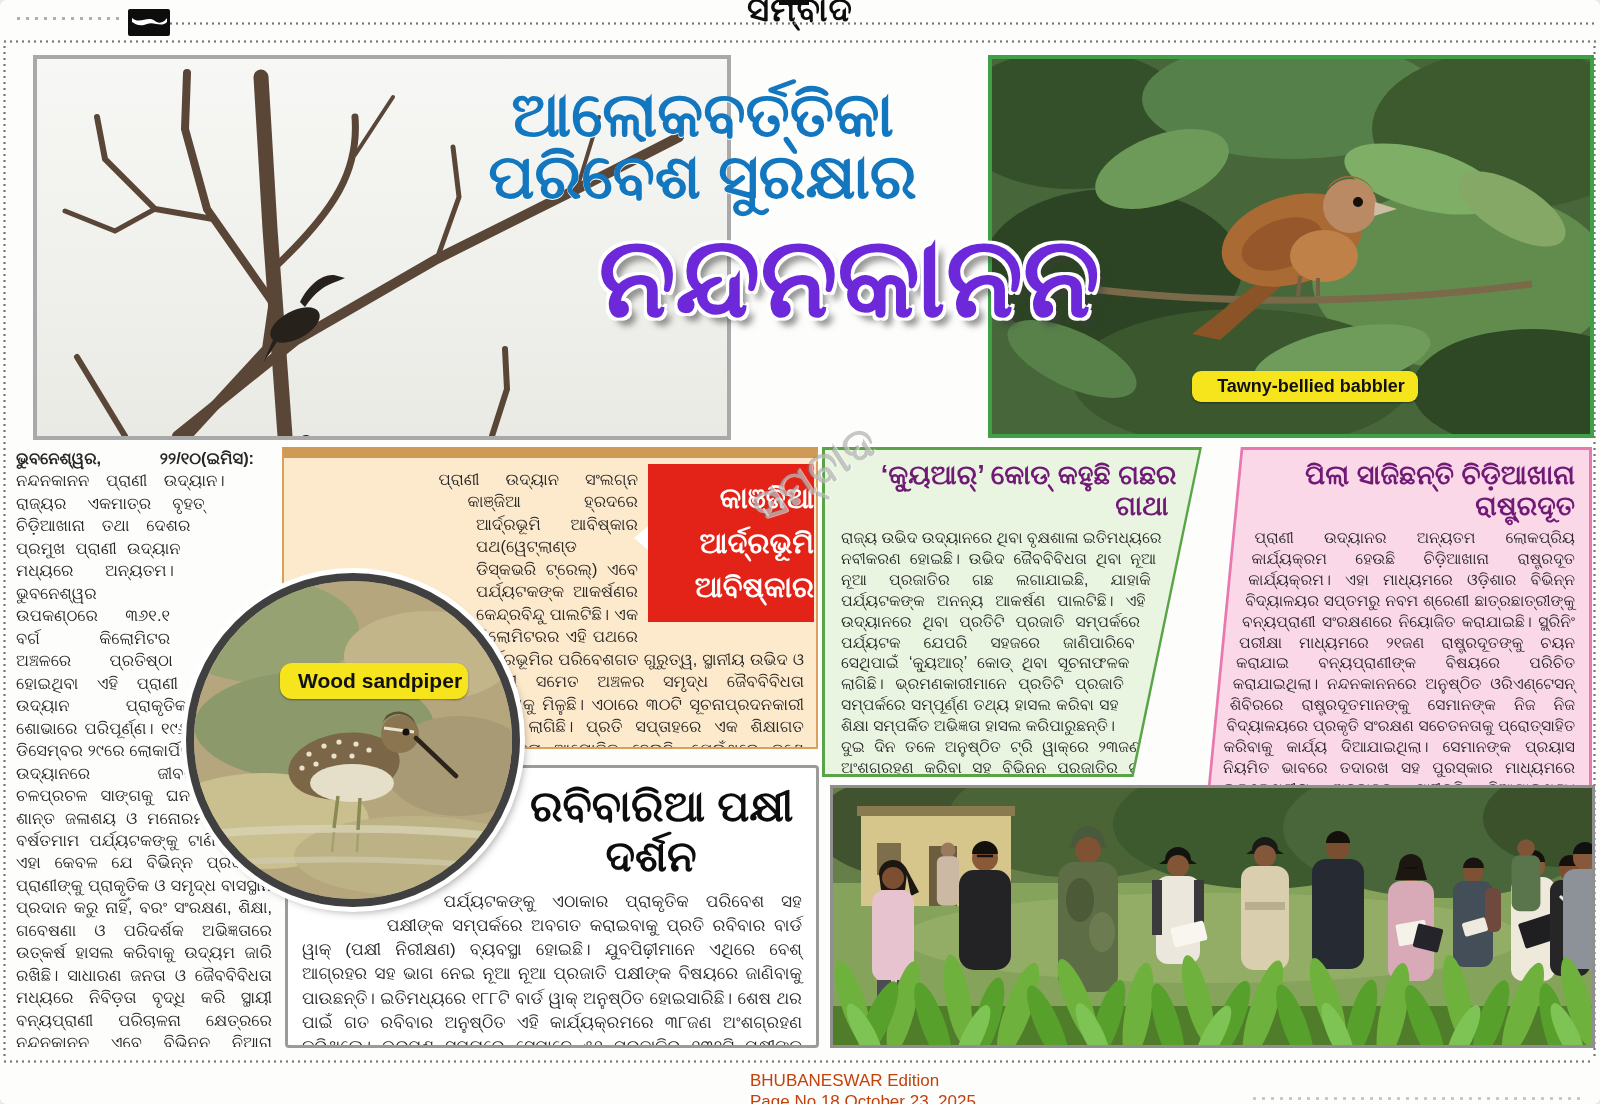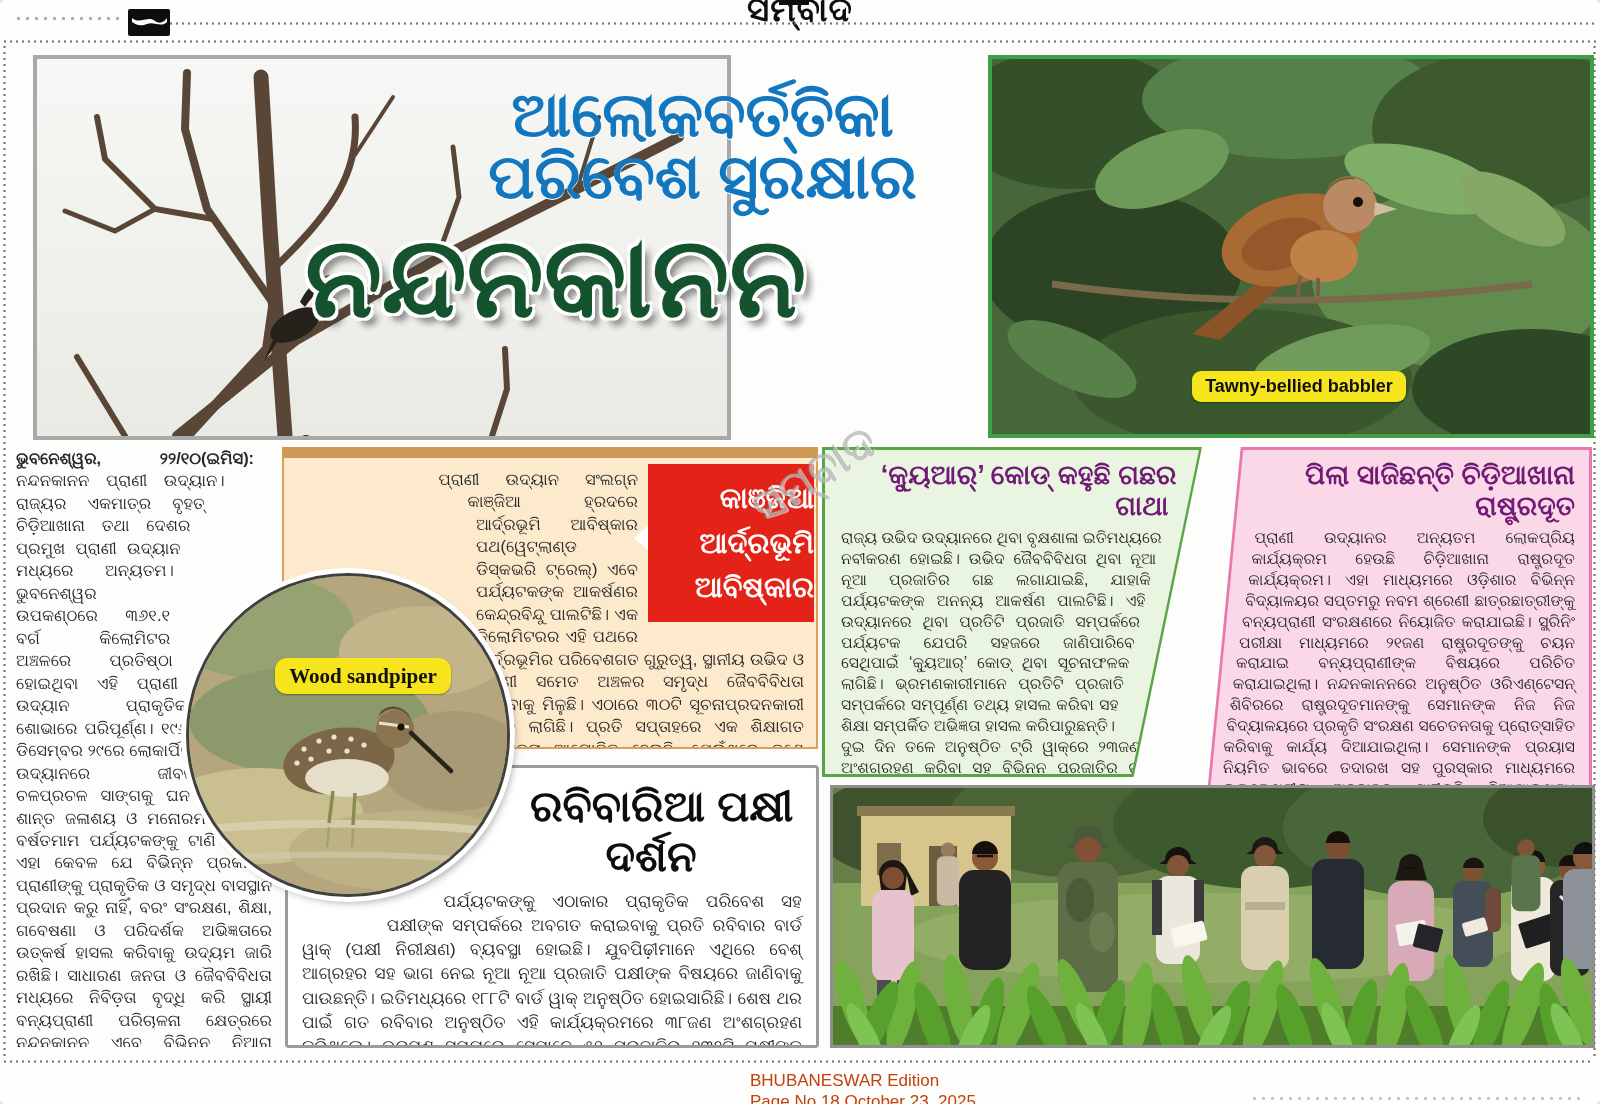--- a/index.html
+++ b/index.html
@@ -14,29 +14,29 @@
   .smudge{height:5px;background-image:radial-gradient(circle,#9a9a9a 1.4px,transparent 1.6px);
           background-size:9px 5px;background-repeat:repeat-x;opacity:.8;}
 
   
   .masthead{font-family:"Liberation Serif","DejaVu Serif",serif;font-weight:900;
             font-size:34px;color:#0d0d0d;letter-spacing:1px;text-align:center;}
 
   
   .kicker{font-weight:700;font-size:62px;line-height:1.0;color:#1377bf;text-align:center;
           text-shadow:0 1px 0 #fff;}
-  .redtitle{font-weight:800;font-size:112px;line-height:1.0;color:#14532d;text-align:left;
+  .redtitle{font-weight:800;font-size:112px;line-height:1.0;color:#6d28d9;text-align:right;
             text-shadow:-3px -3px 0 #fff,3px -3px 0 #fff,-3px 3px 0 #fff,3px 3px 0 #fff,7px 8px 6px rgba(60,60,60,.55);}
 
   
   .photo-frame{border:4px solid #a9a9a9;background:#f4f4f1;}
   .photo-green{border:4px solid #3fa047;}
   .caption-pill{background:#f6e41c;border-radius:9px;color:#111;font-weight:700;
                 display:flex;align-items:center;justify-content:center;
-                box-shadow:0 1px 2px rgba(0,0,0,.4);}
+                box-shadow:0 1px 2px rgba(0,0,0,.4);padding-left:12px;}
 
   
   .bodytext{font-size:16.4px;line-height:1.37;text-align:justify;color:#262626;}
   .dateline{font-weight:700;}
 
   
   .wetland{background:#fde9cc;border:2px solid #d8a25e;border-top:11px solid #cf9a55;
            box-sizing:border-box;padding:10px 12px;overflow:hidden;}
   .redtag{float:right;width:166px;height:158px;background:#e42318;margin:-4px -10px 8px 10px;
           position:relative;display:flex;flex-direction:column;align-items:flex-end;justify-content:center;
@@ -66,22 +66,22 @@
 
   
   .birdwalk{background:#fff;border:3px solid #9b9b9b;border-radius:4px;
             box-sizing:border-box;padding:10px 14px;overflow:hidden;}
   .birdwalk .circle-spacer{float:left;width:220px;height:140px;
             shape-outside:circle(182px at 43px -41px);}
   .birdwalk-head{font-weight:800;font-size:43px;color:#0d0d0d;text-align:center;margin:4px 0 8px 0;}
   .birdwalk .bodytext{font-size:17px;line-height:1.42;}
 
   
-  .circ{border-radius:50%;border:3px solid #404040;overflow:hidden;
-        box-shadow:0 0 0 5px #fff,4px 5px 9px rgba(0,0,0,.38);z-index:30;background:#a3a3a3;font-family:Liberation Serif, serif;}
+  .circ{border-radius:50%;border:8px solid #404040;overflow:hidden;
+        box-shadow:0 0 0 5px #fff,4px 5px 9px rgba(0,0,0,.38);z-index:30;background:#a3a3a3;}
 
   
   .leftcol{overflow:hidden;}
   .leftcol .circle-spacer{float:right;width:140px;height:340px;margin-top:118px;
         shape-outside:circle(175px at 213px 172px);}
 
   .watermark{font-weight:900;font-size:46px;color:rgba(125,125,125,.42);
              transform:rotate(-33deg);text-shadow:1px 1px 0 rgba(255,255,255,.6);z-index:40;
              font-family:"Liberation Serif","DejaVu Serif",serif;}
 

